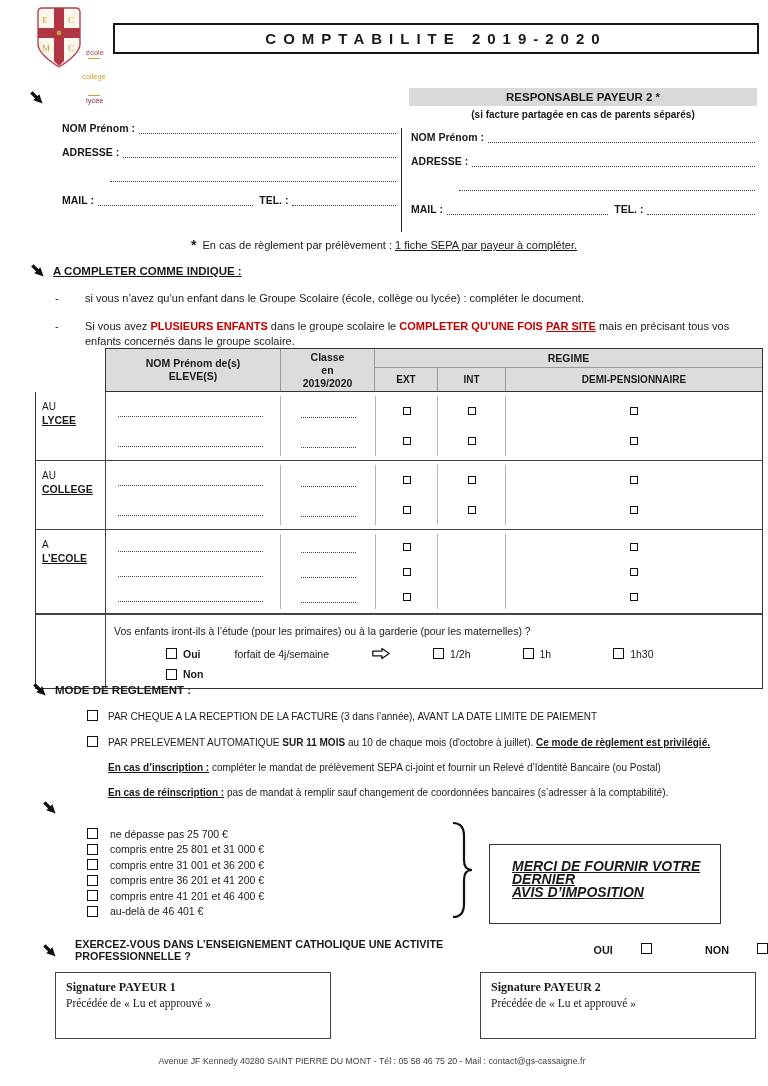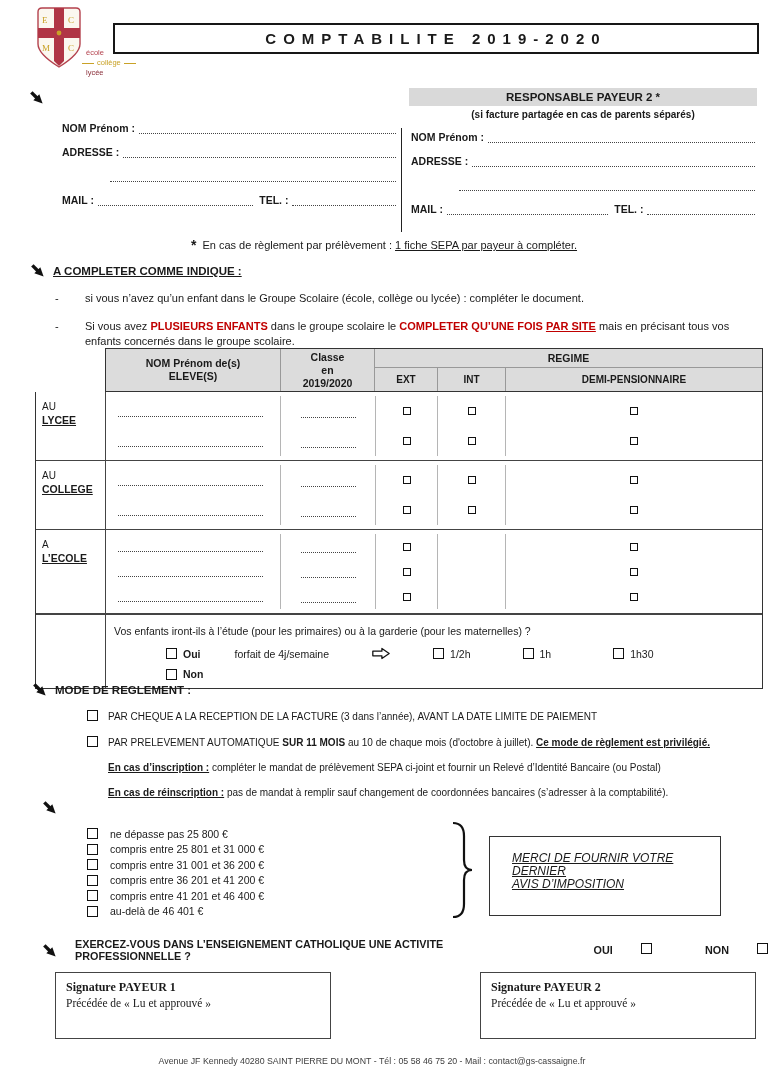--- a/index.html
+++ b/index.html
@@ -7,21 +7,21 @@
   .page {
     position:relative; width:768px; height:1086px; margin:0 auto;
     background:#ffffff; overflow:hidden;
     font-family:"Liberation Sans", sans-serif; color:#1a1a1a;
   }
   
   .logo { position:absolute; left:36px; top:6px; width:100px; height:78px; }
   .logo svg { position:absolute; left:0; top:0; }
   .logo-words { position:absolute; left:46px; top:42px; font-size:7.5px; line-height:10px; white-space:nowrap; }
   .lw-ecole { color:#b4424e; display:block; margin-left:4px; }
-  .lw-college { color:#c9a227; display:flex; align-items:center; gap:3px; }
+  .lw-college { color:#c9a227; display:flex; align-items:center; gap:13px;flex-direction:column; }
   .lw-college .dashl { display:inline-block; width:12px; border-top:1px solid #c9a227; }
   .lw-lycee { color:#8a2f3a; display:block; margin-left:4px; }
   .title-box {
     position:absolute; left:113px; top:23px; width:646px; height:31px;
     border:2.5px solid #161616; display:flex; align-items:center; justify-content:center;
     font-weight:bold; font-size:15px; letter-spacing:7px;
   }
   
   .se-arrow { width:15px; height:15px; flex:none; }
   .cb { display:inline-block; border:1.4px solid #111; background:#fff; flex:none; }
@@ -95,22 +95,22 @@
   .reglement { position:absolute; left:32px; top:682px; width:726px; font-size:10px; }
   .reg-item { display:flex; align-items:flex-start; gap:10px; margin-top:13px; margin-left:55px; line-height:13px; }
   .reg-item .cb { margin-top:0; }
   .reg-note { margin-top:12px; margin-left:76px; line-height:13px; }
   .bu { font-weight:bold; text-decoration:underline; }
   
   .fiscal { position:absolute; left:42px; top:800px; width:716px; }
   .fiscal-list { margin-top:11px; margin-left:45px; }
   .fis-row { display:flex; align-items:center; gap:12px; height:15.5px; font-size:10.5px; }
   .brace { position:absolute; left:407px; top:20px; }
-  .avis-box { position:absolute; left:447px; top:36px; width:232px; height:80px; border:1.5px solid #333;
-              padding:15px 8px 0 22px; font-size:12px; font-weight:normal; font-style:italic; line-height:13px; }
+  .avis-box { position:absolute; left:447px; top:44px; width:232px; height:80px; border:1.5px solid #333;
+              padding:15px 8px 0 22px; font-size:14px; font-weight:bold; font-style:italic; line-height:13px; }
   .avis-box span { text-decoration:underline; }
   
   .activite { position:absolute; left:42px; top:938px; display:flex; align-items:center; gap:18px;
               font-size:10.8px; font-weight:bold; }
   .activite .gap-big { width:18px; }
   .activite .cb { margin-left:10px; margin-top:-4px; }
   
   .sigbox { position:absolute; top:972px; width:276px; height:67px; border:1.5px solid #444;
             padding:6px 10px; font-family:"Liberation Serif", serif; font-size:11.5px; line-height:16px; }
   .sig1 { left:55px; } .sig2 { left:480px; }
@@ -448,21 +448,21 @@
   <div class="fiscal">
     <div class="sec-head">
       <svg class="se-arrow" viewBox="0 0 16 16">
           <path d="M2.5 2.5 L8.5 8.5" stroke="#111" stroke-width="3.6"></path>
           <polygon points="14.5,14.5 11,4.6 4.6,11" fill="#111"></polygon>
         </svg>
     </div>
     <div class="fiscal-list">
       <div class="fis-row">
           <span class="cb cb-m"></span>
-          <span>ne dépasse pas 25 800 €</span>
+          <span>ne dépasse pas 25 700 €</span>
         </div>
       <div class="fis-row">
           <span class="cb cb-m"></span>
           <span>compris entre  25 801 et 31 000 €</span>
         </div>
       <div class="fis-row">
           <span class="cb cb-m"></span>
           <span>compris entre  31 001 et 36 200 €</span>
         </div>
       <div class="fis-row">

